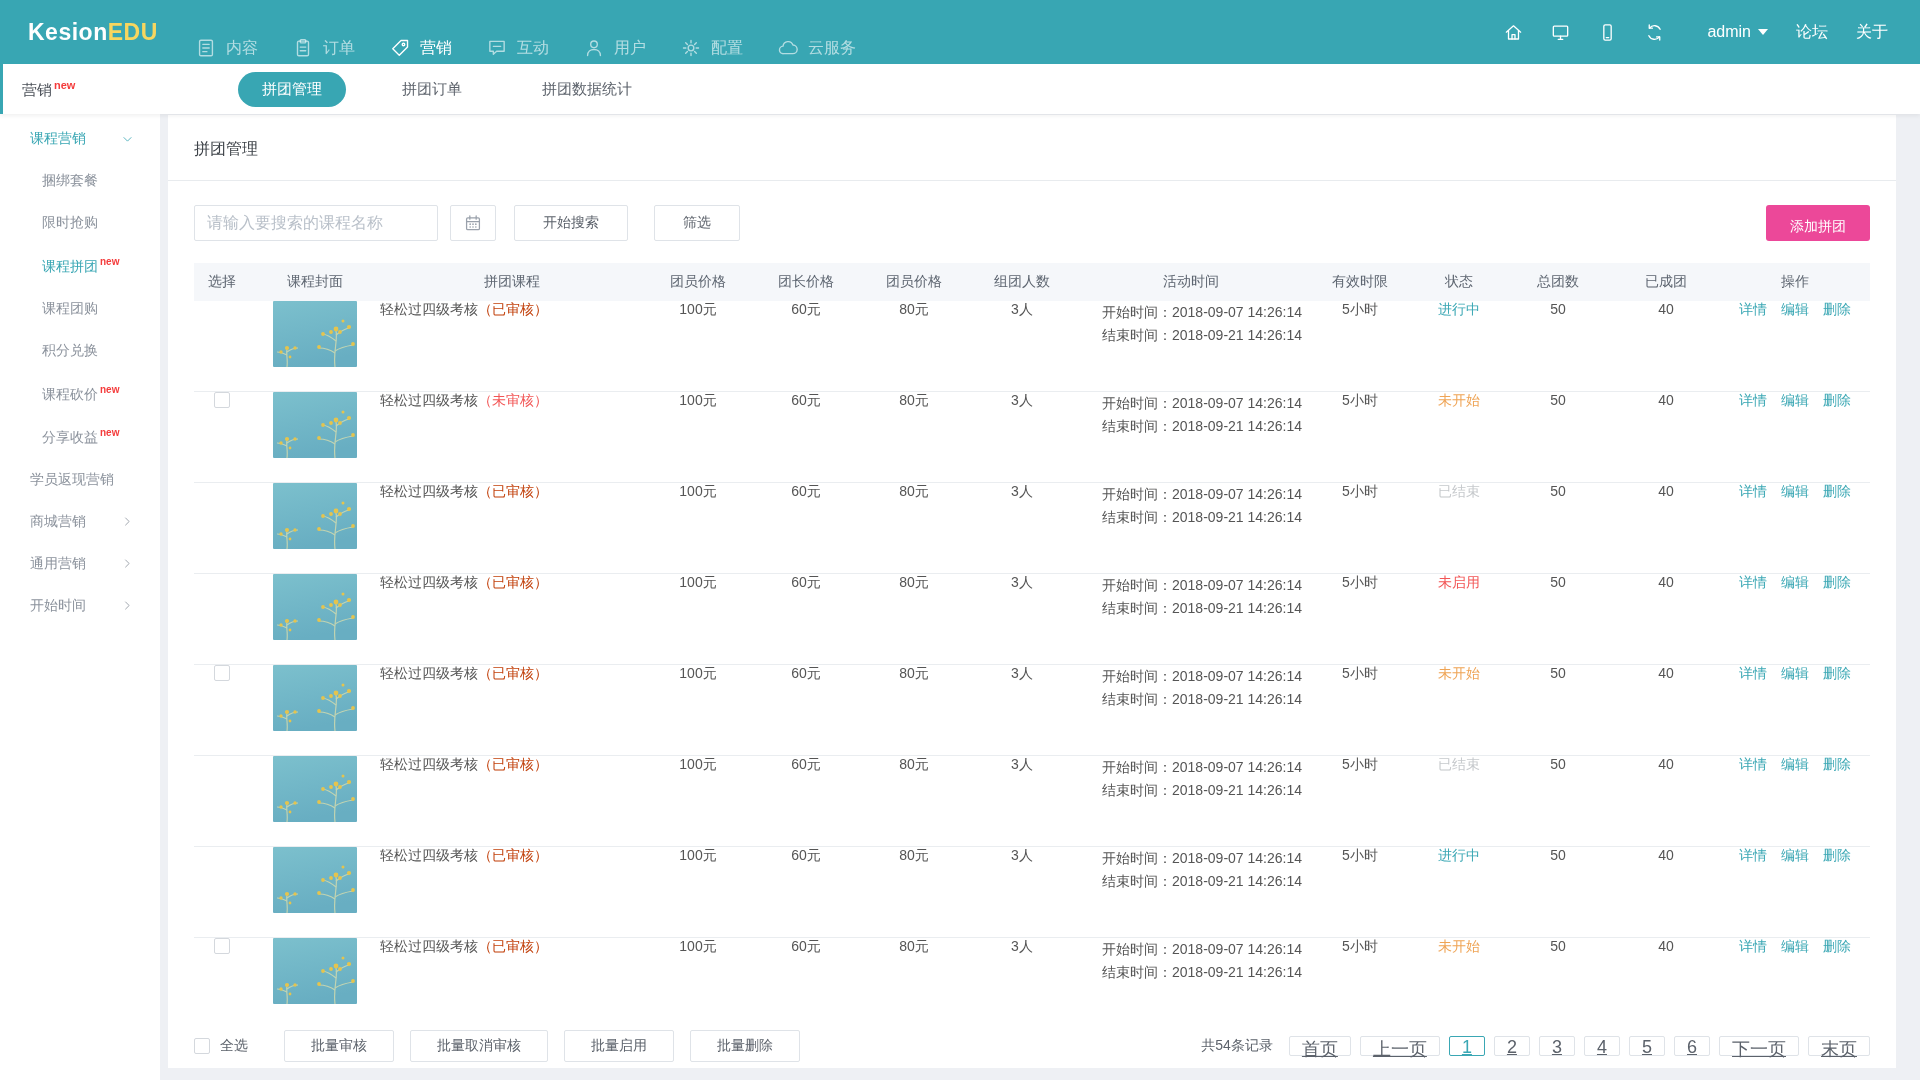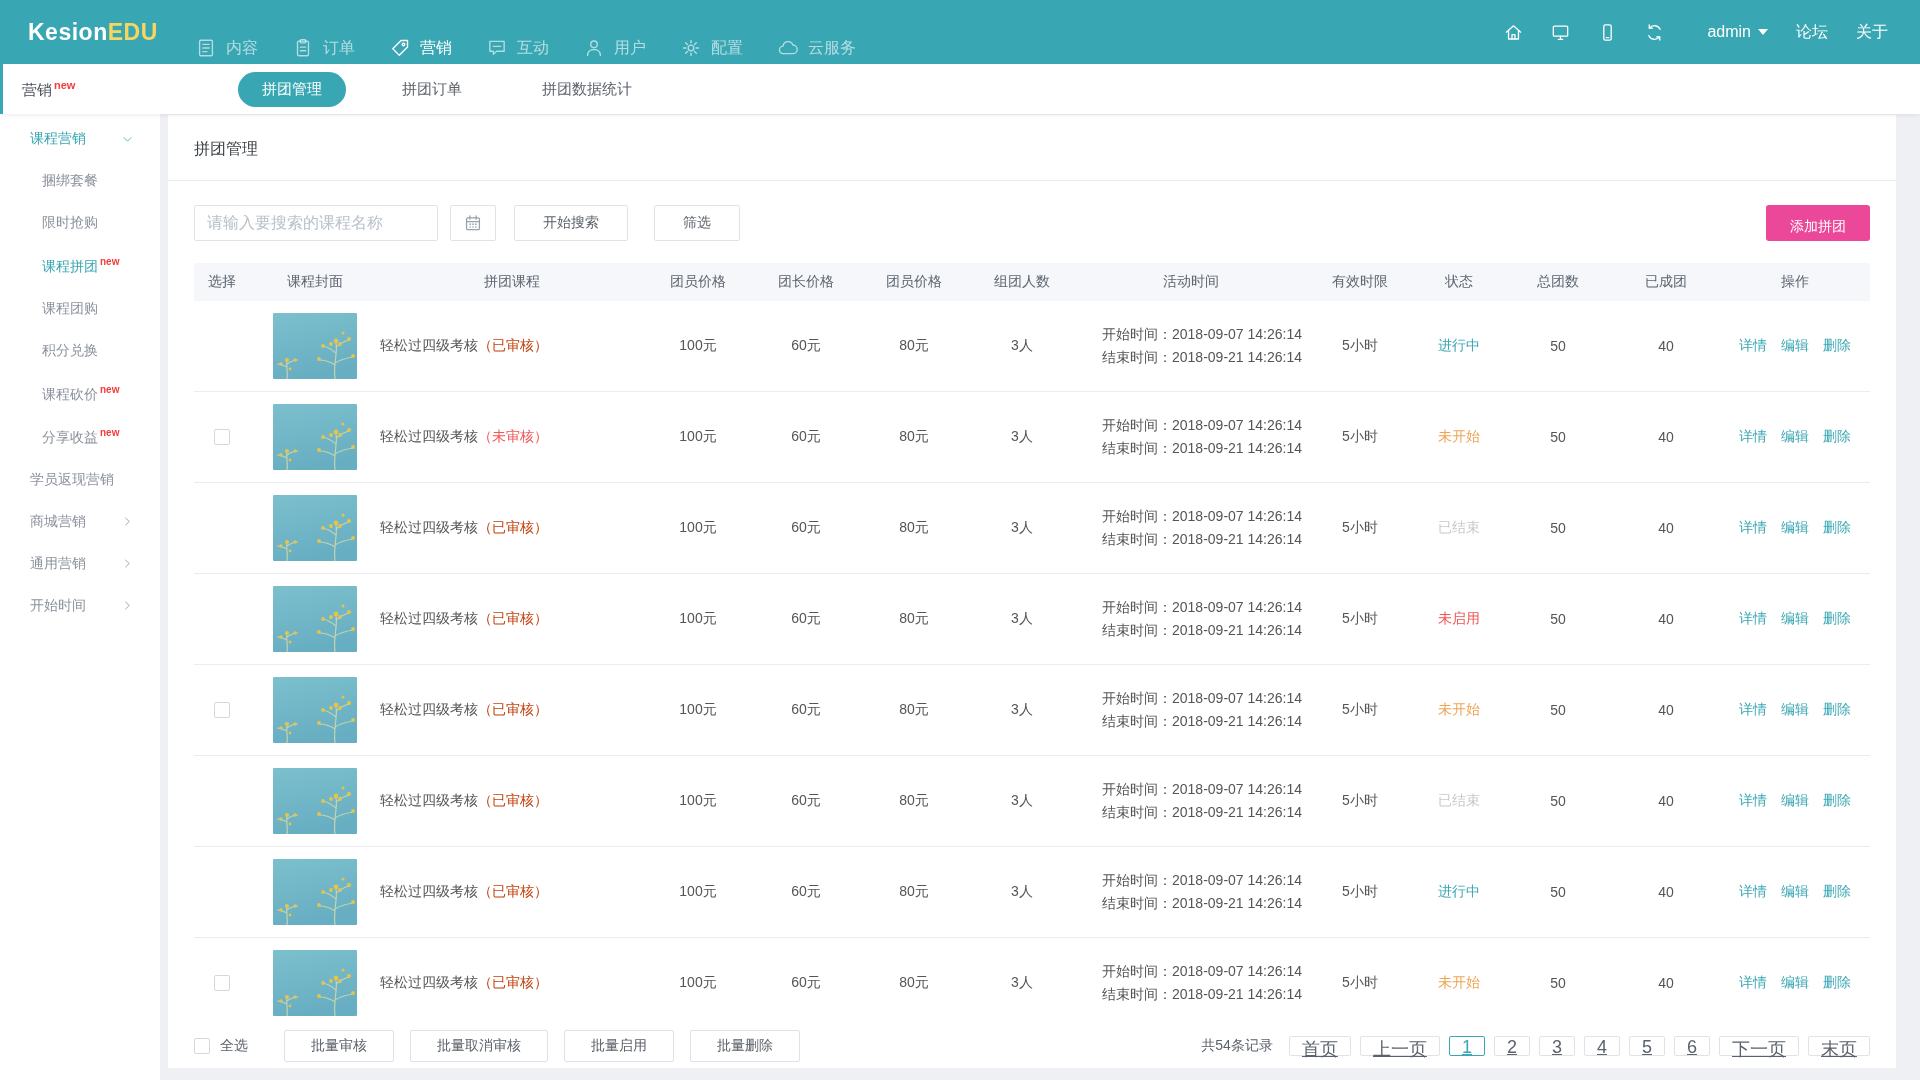--- a/index.html
+++ b/index.html
@@ -56,21 +56,21 @@
   .icon-btn{width:46px;height:36px;border:1px solid #dfe3e8;border-radius:2px;background:#fff;color:#9aa1ab;display:inline-flex;align-items:center;justify-content:center;margin-left:12px;}
   .icon-btn svg{width:20px;height:20px;}
   .btn{height:36px;padding:0 28px;border:1px solid #dfe3e8;border-radius:2px;background:#fff;font-size:14px;color:#5c626b;}
   .btn-search{margin-left:18px;}
   .btn-filter{margin-left:26px;}
   .toolbar-spacer{flex:1;}
   .btn-add{height:36px;padding:13px 24px;background:#ec4899;border:none;border-radius:3px;color:#fff;font-size:14px;}
 
   
   .thead{display:flex;align-items:center;height:38px;background:#f5f7fa;font-size:14px;color:#5d6570;}
-  .trow{display:flex;align-items:center;height:91px;border-bottom:1px solid #eaedf0;background:#fff;font-size:14px;color:#555;}
+  .trow{display:flex;align-items:flex-start;height:91px;border-bottom:1px solid #eaedf0;background:#fff;font-size:14px;color:#555;}
   .col{flex:none;}
   .th{display:flex;align-items:center;justify-content:center;text-align:center;}
   .c-sel{width:56px;display:flex;align-items:center;justify-content:center;}
   .c-thumb{width:130px;display:flex;align-items:center;justify-content:center;}
   .c-course{flex:1;display:flex;align-items:center;}
   .c-num{width:108px;text-align:center;display:flex;align-items:center;justify-content:center;}
   .c-time{width:230px;padding-left:26px;display:flex;flex-direction:column;justify-content:center;align-items:flex-start;}
   .c-status{width:90px;display:flex;align-items:center;justify-content:center;}
   .c-ops{width:150px;display:flex;align-items:center;justify-content:center;gap:14px;}
   .checkbox{width:16px;height:16px;border:1px solid #d4d8dd;border-radius:2px;background:#fff;display:inline-block;cursor:pointer;}

